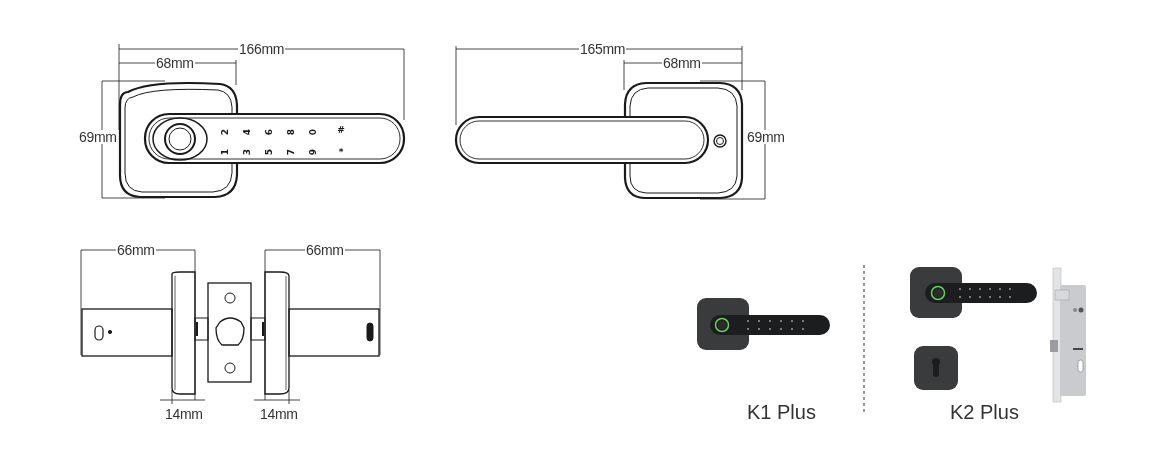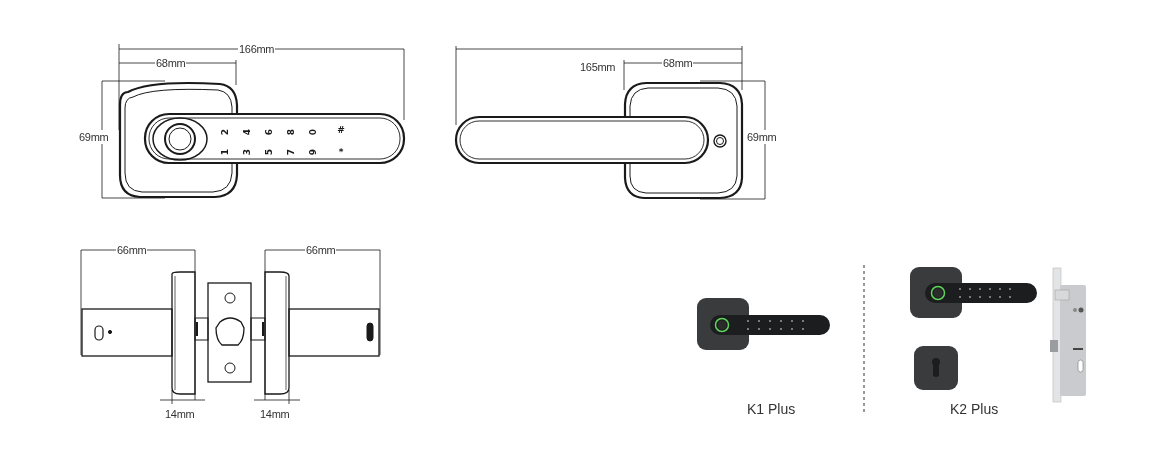--- a/index.html
+++ b/index.html
@@ -1,19 +1,19 @@
 <!DOCTYPE html>
 <html><head>
 <meta charset="utf-8">
 <style>
   html,body{margin:0;padding:0;background:#ffffff;}
   body{width:1156px;height:459px;position:relative;overflow:hidden;font-family:"Liberation Sans",sans-serif;color:#222;}
   svg{position:absolute;left:0;top:0;}
-  .lbl{position:absolute;font-size:11px;color:#333;background:#fff;padding:0 1px;line-height:14px;white-space:nowrap;letter-spacing:-0.3px;}
-  .cap{position:absolute;font-size:14px;color:#333;white-space:nowrap;}
+  .lbl{position:absolute;font-size:14px;color:#333;background:#fff;padding:0 1px;line-height:14px;white-space:nowrap;letter-spacing:-0.3px;}
+  .cap{position:absolute;font-size:20px;color:#333;white-space:nowrap;}
 </style>
 </head>
 <body>
 
 <svg width="1156" height="459" viewBox="0 0 1156 459">
 
   <g fill="none" stroke="#1a1a1a">
 
     <line x1="119" y1="49" x2="404" y2="49" stroke-width="0.8"></line>
     <line x1="119" y1="44" x2="119" y2="130" stroke-width="0.8"></line>
@@ -158,21 +158,21 @@
       <rect x="1073" y="348" width="10" height="2" fill="#444"></rect>
       <rect x="1078" y="360" width="5" height="12" rx="2.5" fill="#fff" stroke="#777" stroke-width="0.6"></rect>
     </g>
   </g>
 </svg>
 
 <span class="lbl" style="left:238px;top:42px;">166mm</span>
 <span class="lbl" style="left:155px;top:56px;">68mm</span>
 <span class="lbl" style="left:78px;top:130px;">69mm</span>
 
-<span class="lbl" style="left:579px;top:60px;">165mm</span>
+<span class="lbl" style="left:579px;top:42px;">165mm</span>
 <span class="lbl" style="left:662px;top:56px;">68mm</span>
 <span class="lbl" style="left:746px;top:130px;">69mm</span>
 
 <span class="lbl" style="left:116px;top:243px;">66mm</span>
 <span class="lbl" style="left:305px;top:243px;">66mm</span>
 <span class="lbl" style="left:164px;top:407px;">14mm</span>
 <span class="lbl" style="left:259px;top:407px;">14mm</span>
 
 <span class="cap" style="left:747px;top:401px;">K1 Plus</span>
 <span class="cap" style="left:950px;top:401px;">K2 Plus</span>

